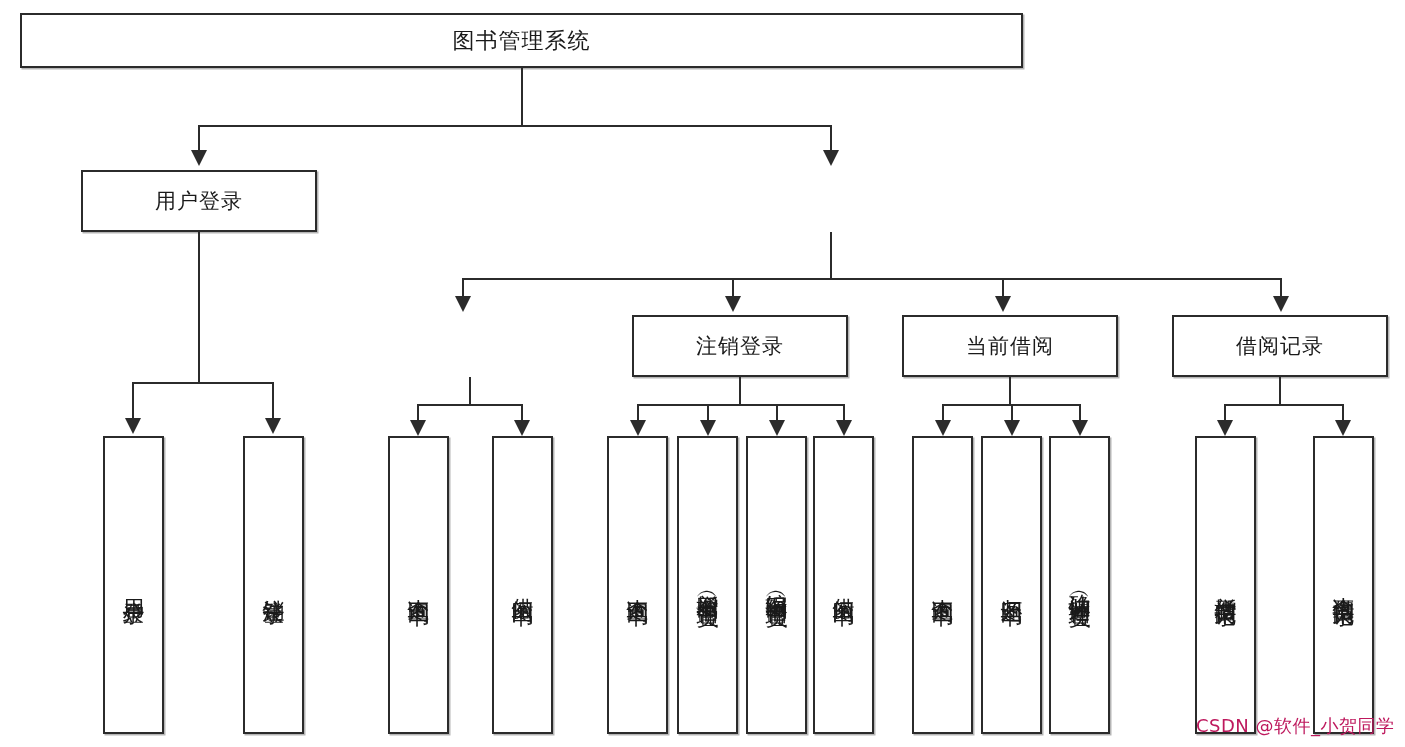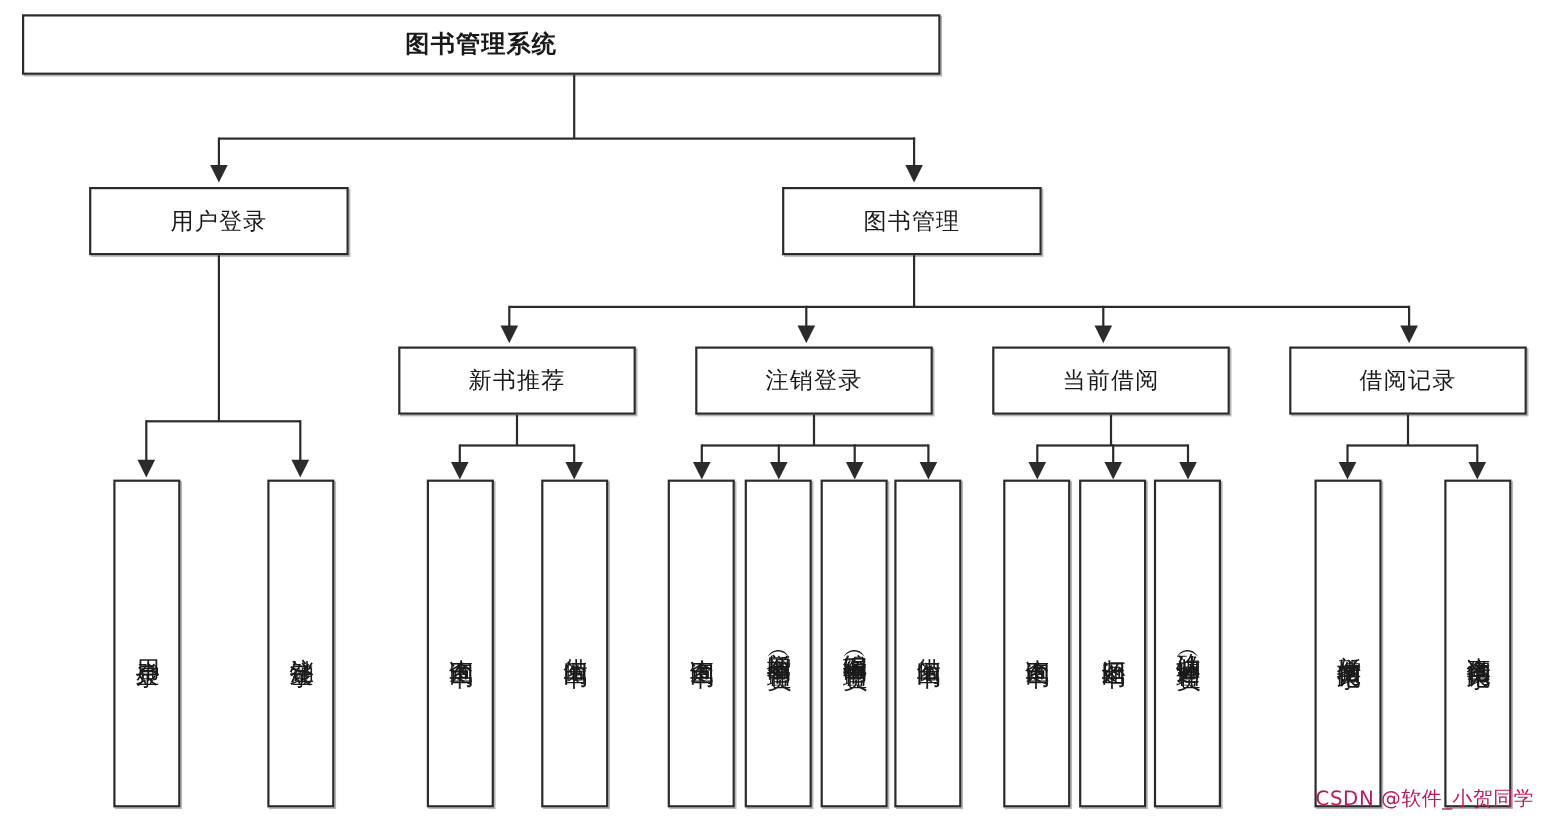--- a/index.html
+++ b/index.html
@@ -79,38 +79,35 @@
     letter-spacing:.5px;
     white-space:nowrap;
     font-family:"DejaVu Sans","Liberation Sans",sans-serif;
   }
 </style>
 </head>
 <body>
 
 <div id="canvas">
 
-  <div class="node root" style="left:20px;top:13px;width:835px;height:55px;font-weight:bold;">
+  <div class="node root" style="left:20px;top:13px;width:1003px;height:55px;">
     <span class="label">图书管理系统</span>
   </div>
 
   <div class="vline" style="left:521px;top:68px;height:58px;"></div>
   <div class="hline" style="left:199px;top:125px;width:633px;"></div>
   <div class="vline" style="left:198px;top:125px;height:27px;"></div>
   <div class="arrow" style="left:191px;top:150px;"></div>
   <div class="vline" style="left:830px;top:125px;height:27px;"></div>
   <div class="arrow" style="left:823px;top:150px;"></div>
 
   <div class="node lvl2" style="left:81px;top:170px;width:236px;height:62px;">
     <span class="label">用户登录</span>
   </div>
 
-  <div class="node lvl2" style="left:711px;top:170px;width:236px;height:62px;">
-    <span class="label">图书管理</span>
-  </div>
 
   <div class="vline" style="left:198px;top:232px;height:151px;"></div>
   <div class="hline" style="left:133px;top:382px;width:140px;"></div>
   <div class="vline" style="left:132px;top:382px;height:38px;"></div>
   <div class="arrow" style="left:125px;top:418px;"></div>
   <div class="vline" style="left:272px;top:382px;height:38px;"></div>
   <div class="arrow" style="left:265px;top:418px;"></div>
 
   <div class="vline" style="left:830px;top:232px;height:47px;"></div>
   <div class="hline" style="left:463px;top:278px;width:818px;"></div>
@@ -120,23 +117,20 @@
 
   <div class="vline" style="left:732px;top:278px;height:27px;"></div>
   <div class="arrow" style="left:725px;top:296px;"></div>
 
   <div class="vline" style="left:1002px;top:278px;height:27px;"></div>
   <div class="arrow" style="left:995px;top:296px;"></div>
 
   <div class="vline" style="left:1280px;top:278px;height:27px;"></div>
   <div class="arrow" style="left:1273px;top:296px;"></div>
 
-  <div class="node lvl3" style="left:362px;top:315px;width:216px;height:62px;">
-    <span class="label">新书推荐</span>
-  </div>
   <div class="node lvl3" style="left:632px;top:315px;width:216px;height:62px;">
     <span class="label">注销登录</span>
   </div>
   <div class="node lvl3" style="left:902px;top:315px;width:216px;height:62px;">
     <span class="label">当前借阅</span>
   </div>
   <div class="node lvl3" style="left:1172px;top:315px;width:216px;height:62px;">
     <span class="label">借阅记录</span>
   </div>
 

